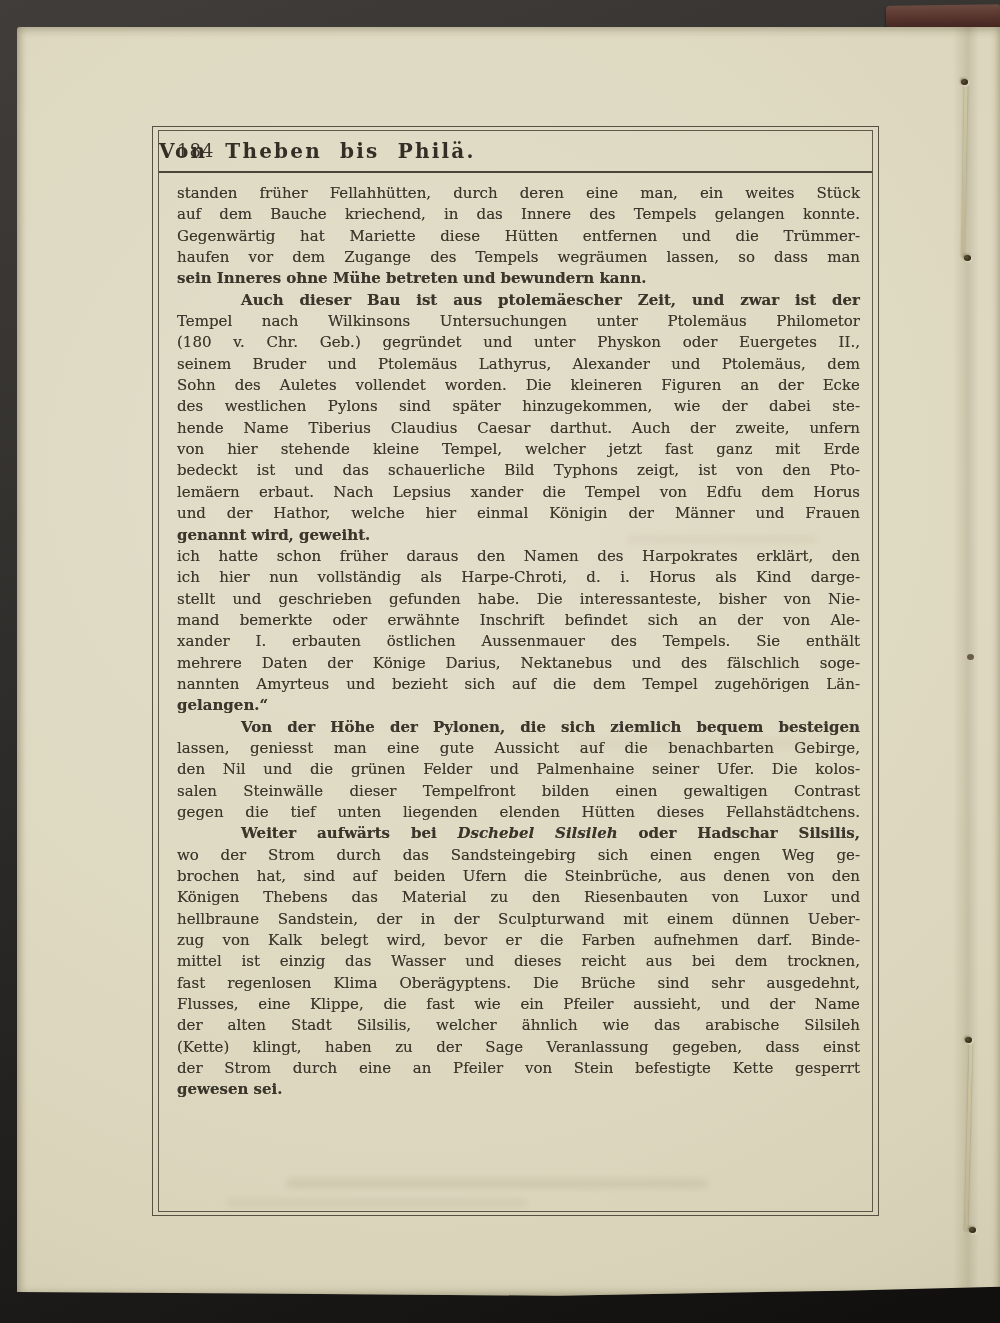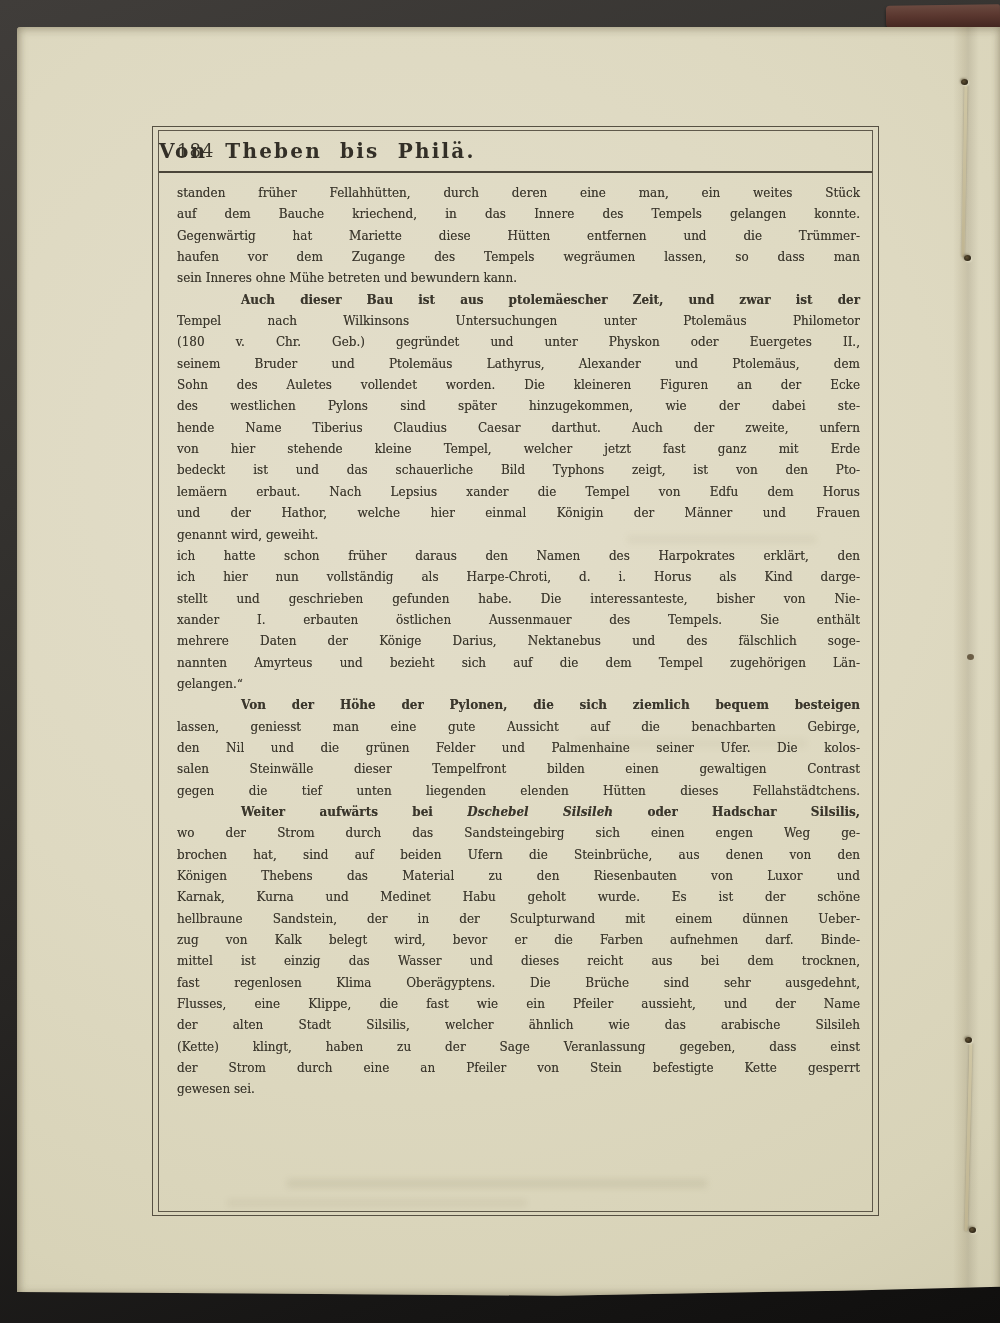--- a/index.html
+++ b/index.html
@@ -75,30 +75,30 @@
     position:absolute;left:18px;top:9px;
     font-size:18px;letter-spacing:1px;color:#3a362c;
   }
   .running-title{
     position:absolute;left:0;right:0;top:8px;text-align:left;
     font-size:20px;font-weight:bold;letter-spacing:2.2px;word-spacing:9px;
     color:#332f27;
   }
   .text-block{
     margin:10px 12px 0 18px;
-    color:#3a362c;font-size:12px;line-height:21.35px;
+    color:#3a362c;font-size:15px;line-height:21.35px;
     text-shadow:0 0 .4px rgba(58,54,44,.55);
   }
   .para{margin:0;}
   .line{
     text-align:justify;text-align-last:justify;
     white-space:normal;
   }
   .line.indent{padding-left:64px;font-weight:bold;}
-  .line.last{text-align-last:left;}
+  .line.last{text-align-last:left;font-weight:bold;}
 </style>
 </head>
 <body>
 
 <div class="stage">
 
   <div class="cover-edge"></div>
 
   <div class="page">
 
@@ -143,38 +143,38 @@
               <div class="line">von hier stehende kleine Tempel, welcher jetzt fast ganz mit Erde</div>
               <div class="line">bedeckt ist und das schauerliche Bild Typhons zeigt, ist von den Pto-</div>
               <div class="line">lemäern erbaut. Nach Lepsius xander die Tempel von Edfu dem Horus</div>
               <div class="line">und der Hathor, welche hier einmal Königin der Männer und Frauen</div>
               <div class="line last">genannt wird, geweiht.</div>
             </div>
             <div class="para">
               <div class="line">ich hatte schon früher daraus den Namen des Harpokrates erklärt, den</div>
               <div class="line">ich hier nun vollständig als Harpe-Chroti, d. i. Horus als Kind darge-</div>
               <div class="line">stellt und geschrieben gefunden habe. Die interessanteste, bisher von Nie-</div>
+              <div class="line">mand bemerkte oder erwähnte Inschrift befindet sich an der von Ale-</div>
               <div class="line">xander I. erbauten östlichen Aussenmauer des Tempels. Sie enthält</div>
               <div class="line">mehrere Daten der Könige Darius, Nektanebus und des fälschlich soge-</div>
               <div class="line">nannten Amyrteus und bezieht sich auf die dem Tempel zugehörigen Län-</div>
               <div class="line last">gelangen.“</div>
             </div>
             <div class="para">
               <div class="line indent">Von der Höhe der Pylonen, die sich ziemlich bequem besteigen</div>
               <div class="line">lassen, geniesst man eine gute Aussicht auf die benachbarten Gebirge,</div>
               <div class="line">den Nil und die grünen Felder und Palmenhaine seiner Ufer. Die kolos-</div>
               <div class="line">salen Steinwälle dieser Tempelfront bilden einen gewaltigen Contrast</div>
               <div class="line">gegen die tief unten liegenden elenden Hütten dieses Fellahstädtchens.</div>
             </div>
             <div class="para">
               <div class="line indent">Weiter aufwärts bei <i>Dschebel Silsileh</i> oder Hadschar Silsilis,</div>
               <div class="line">wo der Strom durch das Sandsteingebirg sich einen engen Weg ge-</div>
               <div class="line">brochen hat, sind auf beiden Ufern die Steinbrüche, aus denen von den</div>
               <div class="line">Königen Thebens das Material zu den Riesenbauten von Luxor und</div>
-              <div class="line">Karnak, Kurna und Medinet Habu geholt wurde. Es ist der schöne</div>
               <div class="line">hellbraune Sandstein, der in der Sculpturwand mit einem dünnen Ueber-</div>
               <div class="line">zug von Kalk belegt wird, bevor er die Farben aufnehmen darf. Binde-</div>
               <div class="line">mittel ist einzig das Wasser und dieses reicht aus bei dem trocknen,</div>
               <div class="line">fast regenlosen Klima Oberägyptens. Die Brüche sind sehr ausgedehnt,</div>
               <div class="line">Flusses, eine Klippe, die fast wie ein Pfeiler aussieht, und der Name</div>
               <div class="line">der alten Stadt Silsilis, welcher ähnlich wie das arabische Silsileh</div>
               <div class="line">(Kette) klingt, haben zu der Sage Veranlassung gegeben, dass einst</div>
               <div class="line">der Strom durch eine an Pfeiler von Stein befestigte Kette gesperrt</div>
               <div class="line last">gewesen sei.</div>
             </div>

